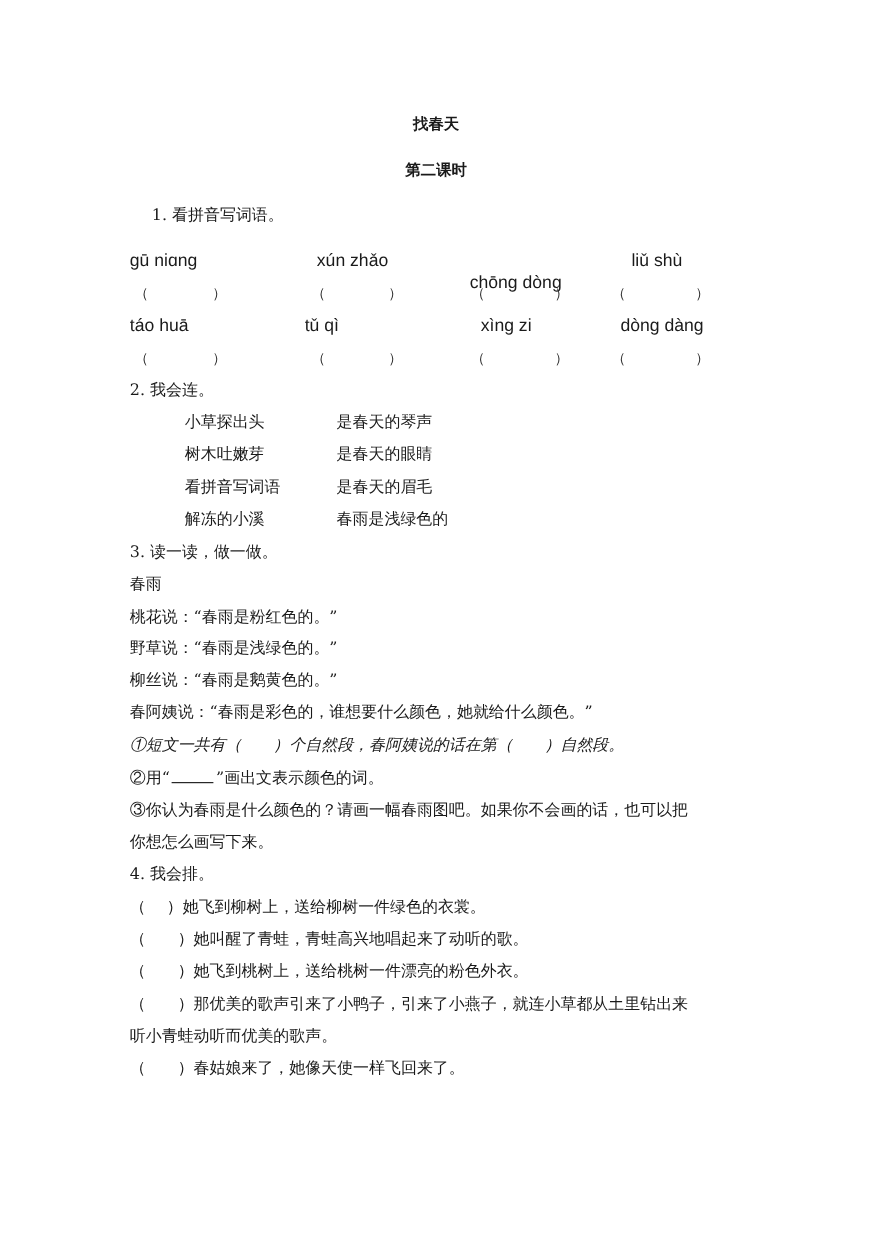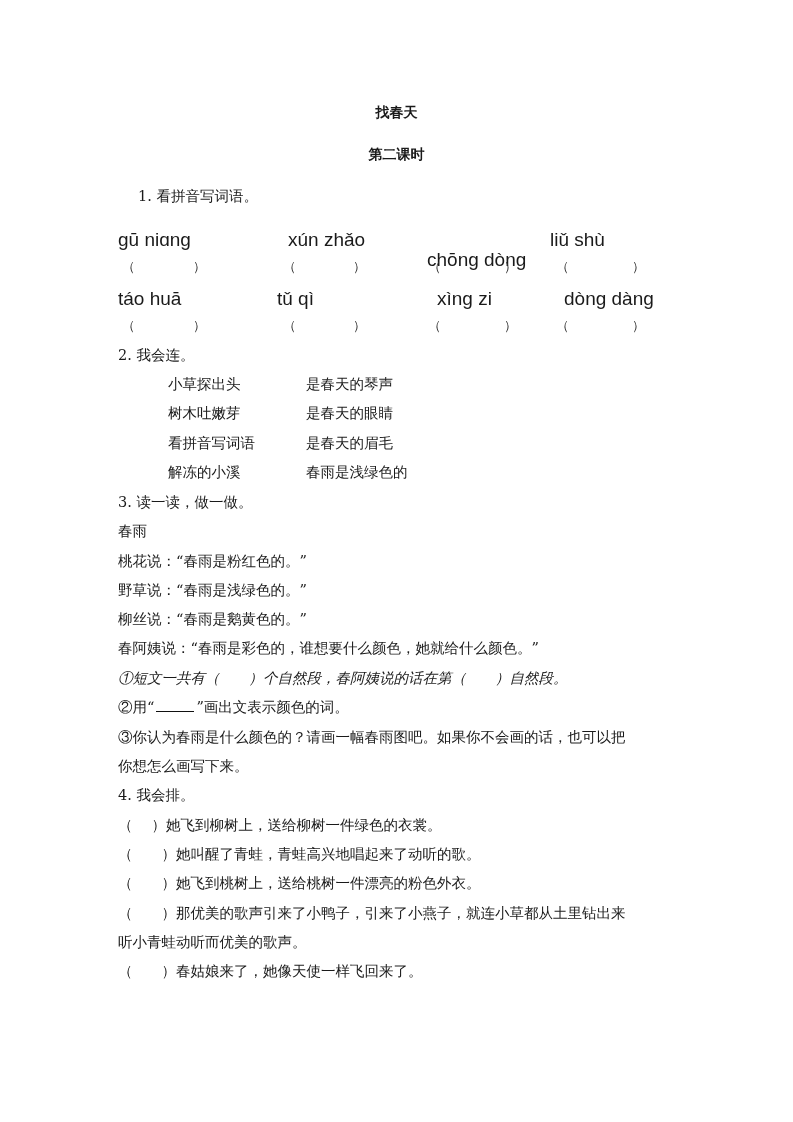--- a/index.html
+++ b/index.html
@@ -1,38 +1,38 @@
 <!DOCTYPE html>
 <html><head>
 <meta charset="utf-8">
 <style>
   html, body { margin: 0; padding: 0; background: #ffffff; }
   body { width: 793px; height: 1122px; position: relative; overflow: hidden;
          font-family: "DejaVu Serif", "Liberation Serif", serif; color: #1a1a1a; }
   .abs { position: absolute; white-space: nowrap; }
   .title { font-family: "DejaVu Sans", "Liberation Sans", sans-serif; font-weight: bold; font-size: 14px; left: 0; width: 793px; text-align: center; }
   .txt { font-size: 14.5px; line-height: 20px; }
-  .py { font-family: "Liberation Sans", "DejaVu Sans", sans-serif; font-size: 19px; }
+  .py { font-family: "Liberation Sans", "DejaVu Sans", sans-serif; font-size: 16px; }
   .par { font-size: 13px; color: #333; }
   .blank { display: inline-block; width: 38px; border-bottom: 1px solid #111; height: 14px; vertical-align: baseline; margin: 0 2px; }
 </style>
 </head>
 <body>
 
 <div>
 
   <div class="abs title" style="top:104px;">找春天</div>
   <div class="abs title" style="top:146px;">第二课时</div>
 
   <div class="abs txt" style="left:118px; top:186px;margin-left:20px;">1. 看拼音写词语。</div>
 
   <div class="abs py" style="left:118px; top:229px;">gū   niɑng</div>
   <div class="abs py" style="left:288px; top:229px;">xún zhǎo</div>
   <div class="abs py" style="left:427px; top:229px;margin-top:20px;">chōng dòng</div>
-  <div class="abs py" style="left:550px; top:229px;">liǔ shù</div>
+  <div class="abs py" style="left:574px; top:229px;">liǔ shù</div>
 
   <div class="abs par" style="left:122px; top:258px;">（</div>
   <div class="abs par" style="left:193px; top:258px;">）</div>
   <div class="abs par" style="left:283px; top:258px;">（</div>
   <div class="abs par" style="left:353px; top:258px;">）</div>
   <div class="abs par" style="left:428px; top:258px;">（</div>
   <div class="abs par" style="left:504px; top:258px;">）</div>
   <div class="abs par" style="left:556px; top:258px;">（</div>
   <div class="abs par" style="left:632px; top:258px;">）</div>
 

